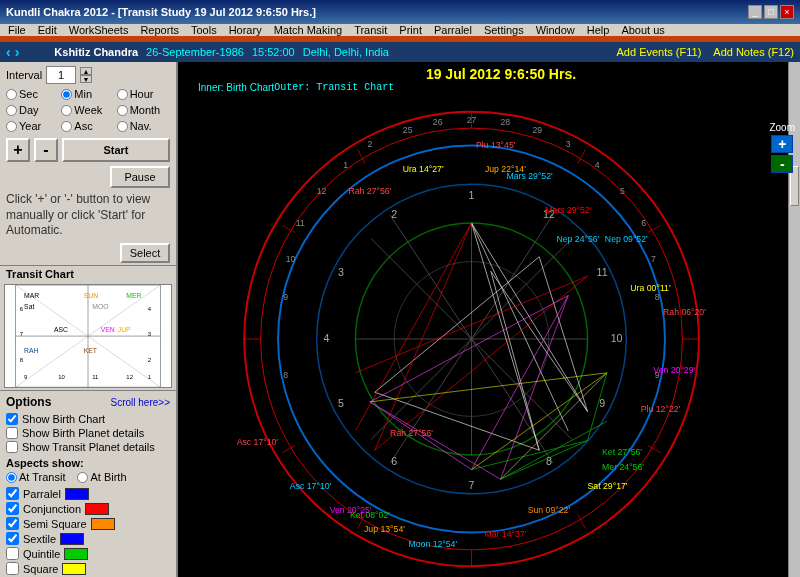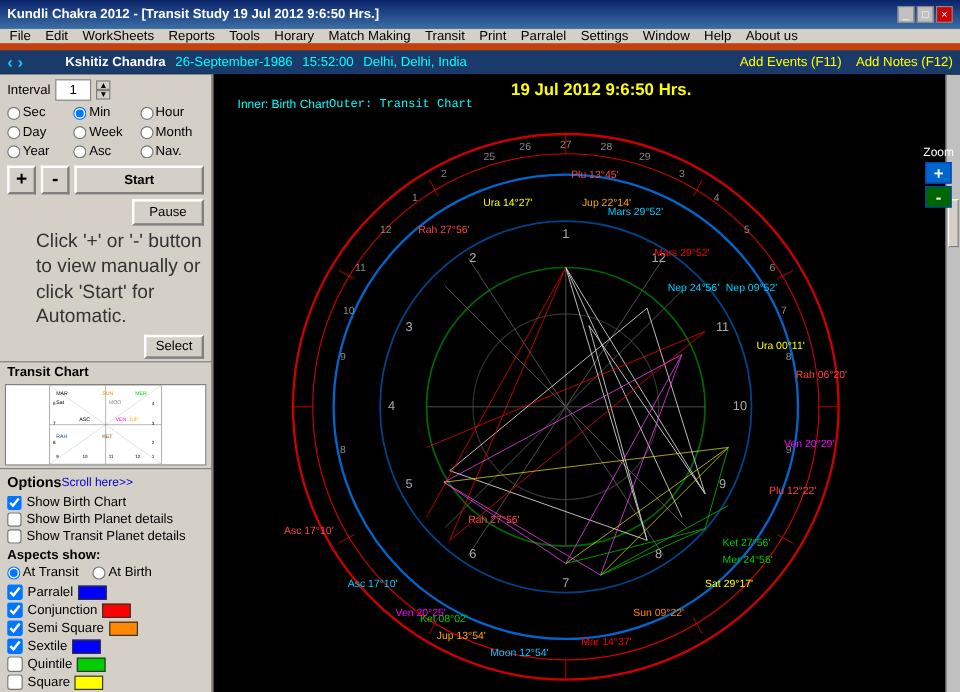--- a/index.html
+++ b/index.html
@@ -169,25 +169,24 @@
       height: 22px;
       background: #d4d0c8;
       border: 2px solid #fff;
       border-right-color: #808080;
       border-bottom-color: #808080;
       font-size: 11px;
       cursor: pointer;
     }
 
     .hint-text {
-      font-size: 16px;
+      font-size: 12px;
       color: #333;
       padding: 2px 6px;
       line-height: 1.3;
-      margin-left: 24px;
     }
 
     .select-row {
       display: flex;
       justify-content: flex-end;
       padding: 2px 6px;
     }
     .select-btn {
       width: 50px;
       height: 20px;
@@ -218,20 +217,21 @@
     }
 
     
     .options-section {
       border-top: 1px solid #808080;
       padding: 4px 6px;
       flex: 1;
     }
     .options-header {
       display: flex;
+      justify-content: space-between;
       align-items: center;
       margin-bottom: 4px;
     }
     .options-title {
       font-size: 12px;
       font-weight: bold;
       color: #000;
     }
     .scroll-here {
       font-size: 10px;

